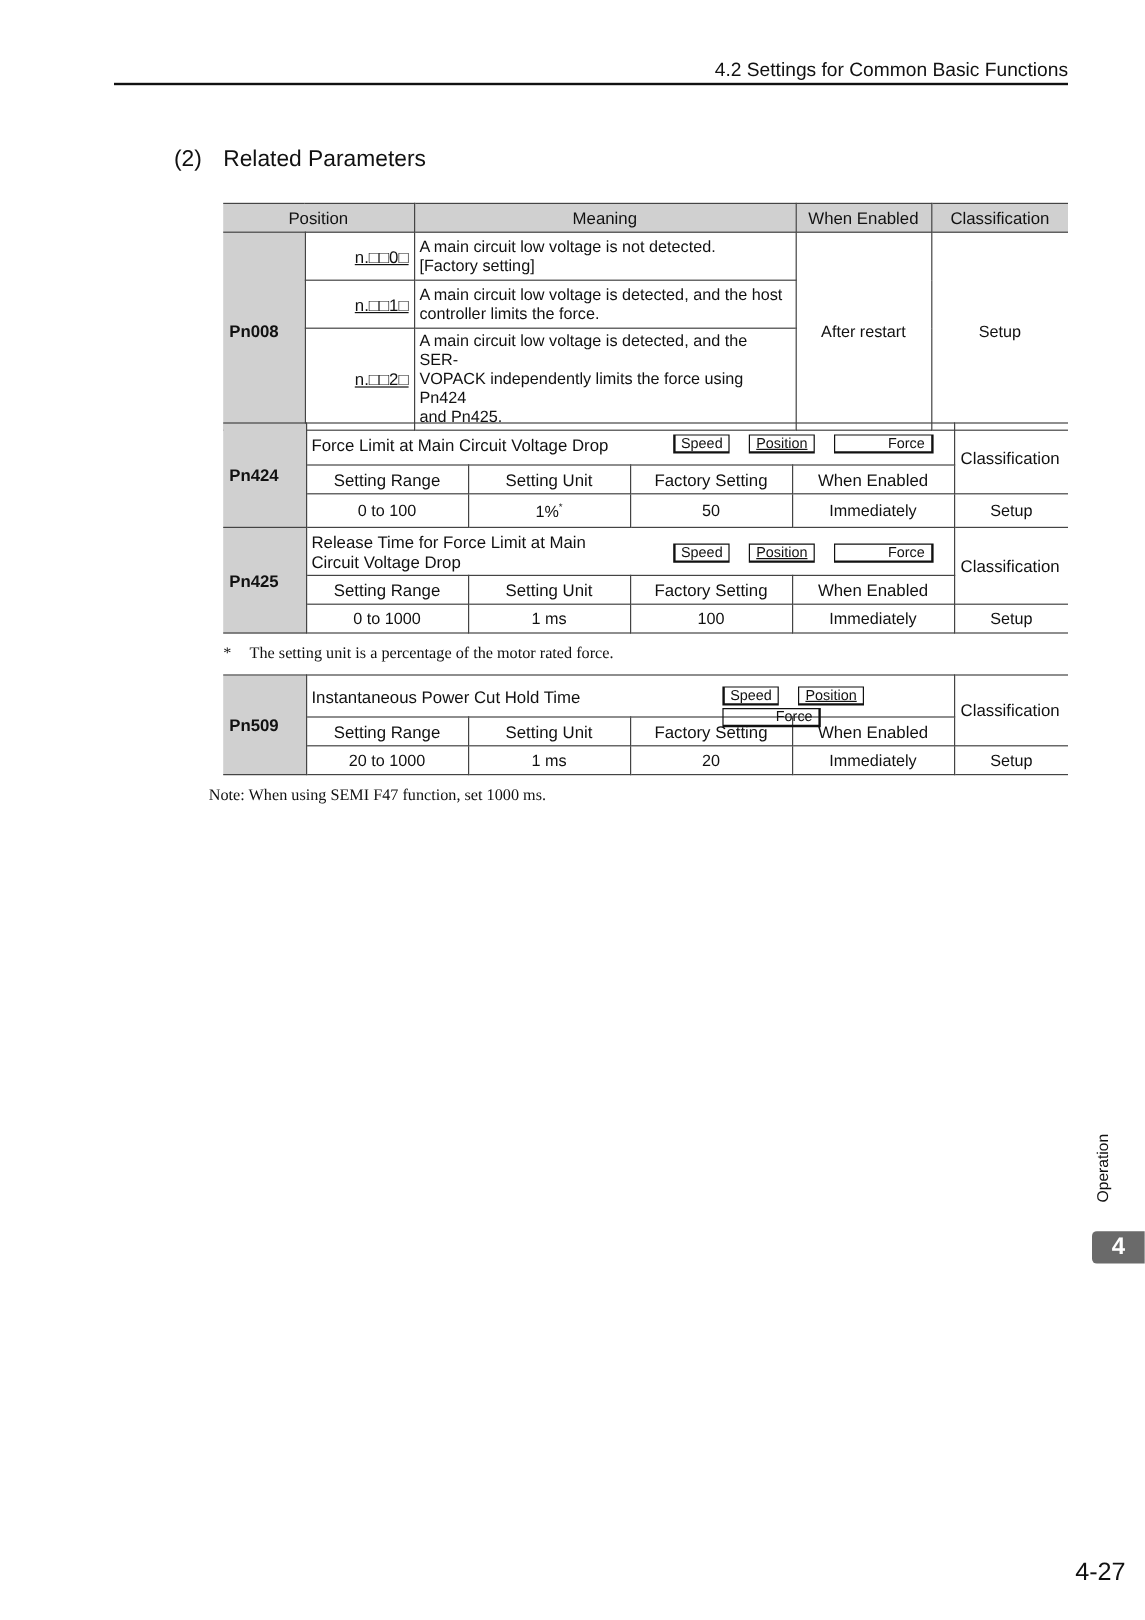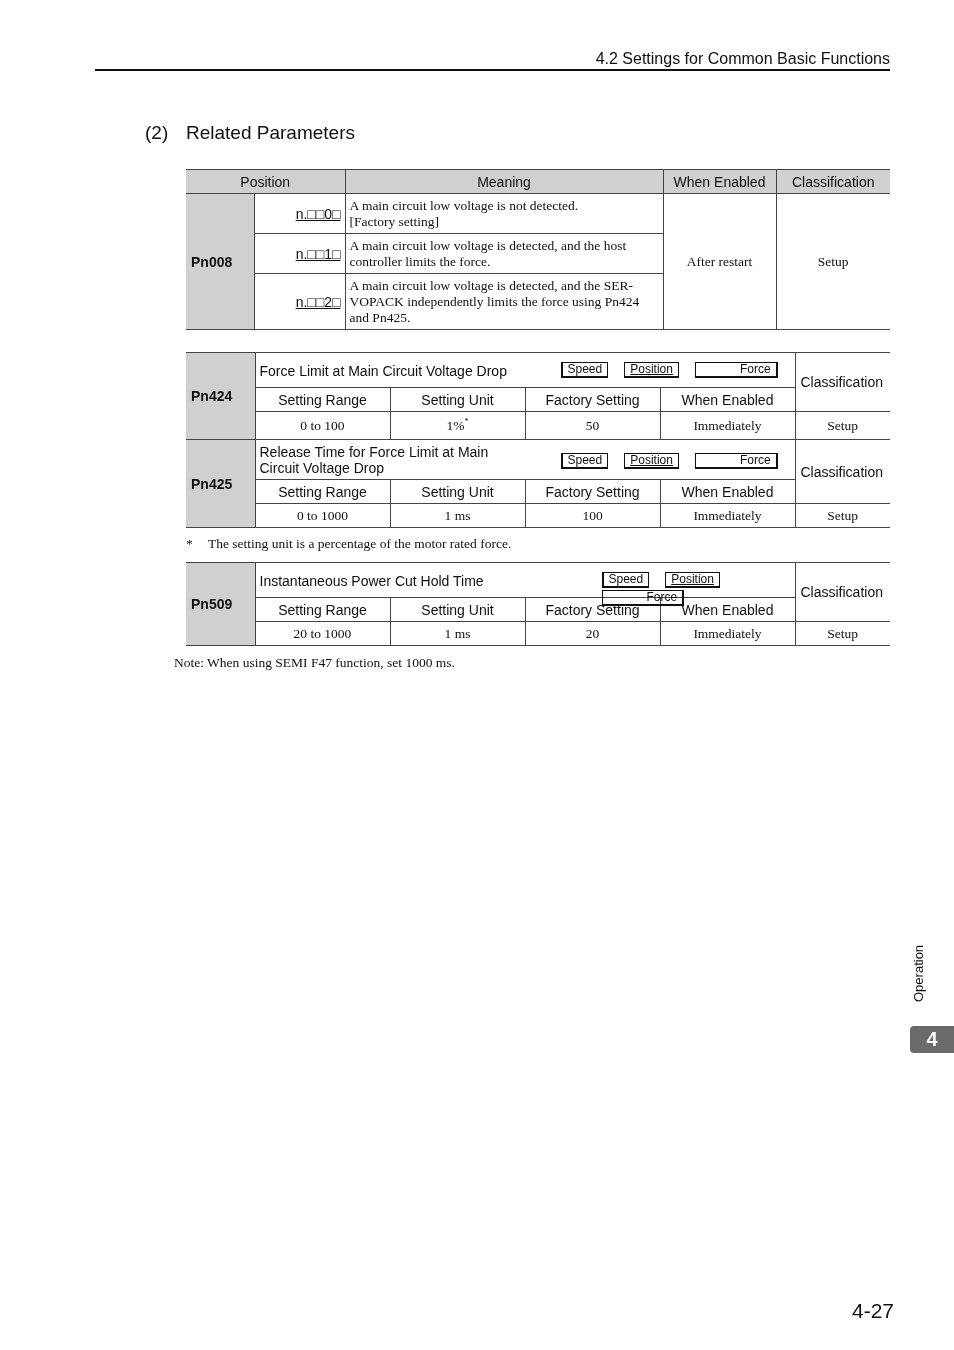--- a/index.html
+++ b/index.html
@@ -3,21 +3,21 @@
 <meta charset="utf-8">
 <style>
   html,body{margin:0;padding:0;background:#fff;}
   body{width:954px;height:1350px;position:relative;overflow:hidden;font-family:"Liberation Sans",sans-serif;color:#111;}
   .hdr{position:absolute;top:50px;right:64px;font-size:16px;}
   .hdr-rule{position:absolute;top:69px;left:95px;width:795px;height:2px;background:#111;}
   .sec-title{position:absolute;top:122px;left:145px;font-size:19px;}
   .sec-title .num{display:inline-block;width:41px;}
   table{border-collapse:collapse;position:absolute;left:186px;width:704px;table-layout:fixed;}
   td,th{border:1px solid #444;padding:0 4px;font-size:14px;font-weight:normal;}
-  .serif{font-family:Liberation Serif, serif;font-size:13.5px;}
+  .serif{font-family:Liberation Sans, sans-serif;font-size:13.5px;}
   .gray{background:#d0d0d0;}
   .pn{font-weight:bold;font-size:14px;text-align:left;padding-left:5px;}
   
   #t1{top:169px;border-top:1px solid #444;}
   #t1 th{height:23px;text-align:center;}
   #t1 .code{text-align:right;padding-left:4px;text-decoration:underline;}
   #t1 .mean{text-align:left;line-height:16px;padding:2px 4px;}
   #t1 .c{text-align:center;}
   #t1 td,#t1 th{border-left:1px solid #444;border-right:1px solid #444;}
   #t1 tr:first-child th:first-child{border-left:none;}
@@ -36,21 +36,21 @@
   .mode.pos{border-bottom-width:2px;text-decoration:underline;}
   .mode.force{border-bottom-width:2px;border-right-width:2px;padding-left:44px;}
   #t2{top:352px;}
   #t3{top:562px;}
   .footnote{position:absolute;top:536px;left:186px;font-family:"Liberation Serif",serif;font-size:13.5px;}
   .footnote .ast{display:inline-block;width:22px;}
   .note{position:absolute;top:655px;left:174px;font-family:"Liberation Serif",serif;font-size:13.5px;}
   .sidetab{position:absolute;left:903px;top:940px;width:30px;height:64px;}
   .sidetab span{position:absolute;transform:rotate(-90deg);transform-origin:left top;left:8px;top:62px;font-size:13px;white-space:nowrap;}
   .chap{position:absolute;left:910px;top:1026px;width:44px;height:27px;background:#6a6a6a;border-radius:4px 0 0 4px;color:#fff;font-weight:bold;font-size:20px;text-align:center;line-height:27px;}
-  .pageno{position:absolute;top:1299px;left:852px;font-size:21px;}
+  .pageno{position:absolute;top:1299px;left:896px;font-size:21px;}
   sup{font-size:8px;}
 </style>
 </head>
 <body>
 
 <div class="hdr">4.2  Settings for Common Basic Functions</div>
 <div class="hdr-rule"></div>
 
 <div class="sec-title">
   <span class="num">(2)</span><span>Related Parameters</span>

